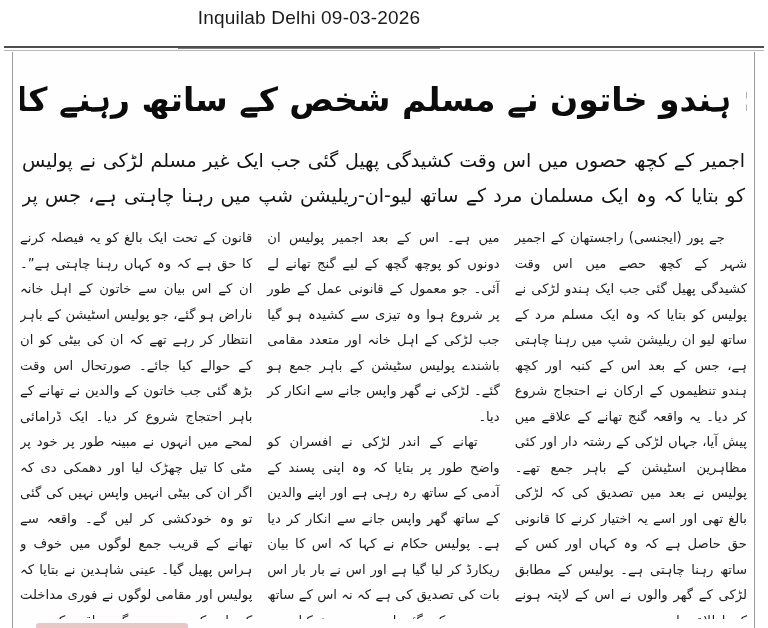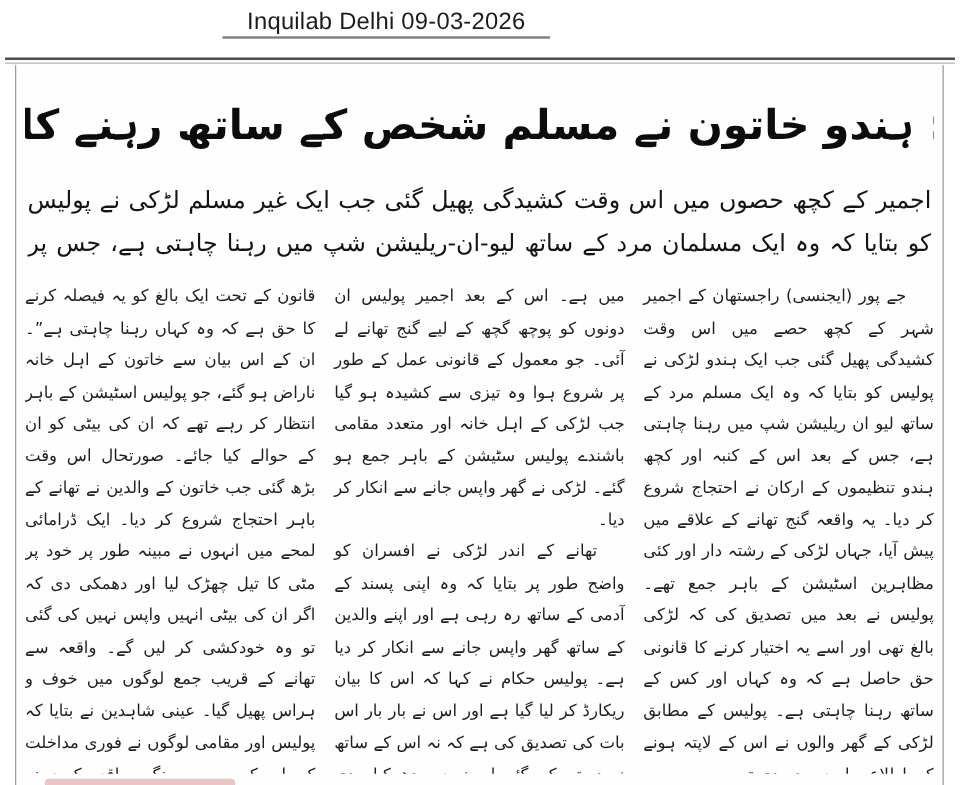--- a/index.html
+++ b/index.html
@@ -2,21 +2,21 @@
 <html lang="ur"><head>
 <meta charset="utf-8">
 <style>
   html,body{margin:0;padding:0;}
   body{
     width:768px;height:628px;position:relative;overflow:hidden;
     background:#ffffff;font-family:"Liberation Sans",sans-serif;
   }
   .source-header{
     position:absolute;top:7px;left:178px;width:262px;text-align:center;
-    font-size:19px;color:#1b1b1b;padding-bottom:0;
+    font-size:19px;color:#1b1b1b;padding-bottom:18px;
     border-bottom:2px solid #828282;letter-spacing:0.2px;
   }
   .top-rule{
     position:absolute;top:46px;left:4px;right:4px;height:2px;
     border-top:2px solid #4e4e4e;border-bottom:1px solid #b7b7b7;
   }
   .clipping{
     position:absolute;top:52px;left:12px;right:13px;bottom:0;
     border-left:1px solid #9c9c9c;border-right:1px solid #9c9c9c;
     background:#fefefe;direction:rtl;padding:0 7px;box-sizing:border-box;

